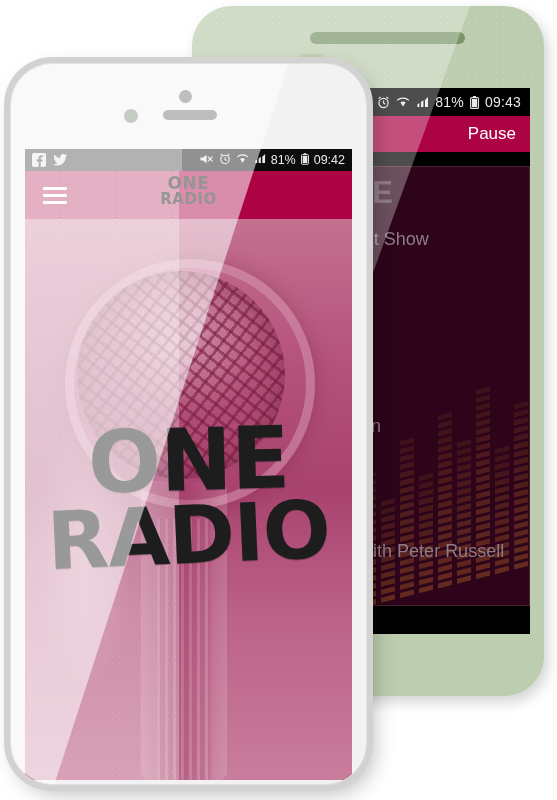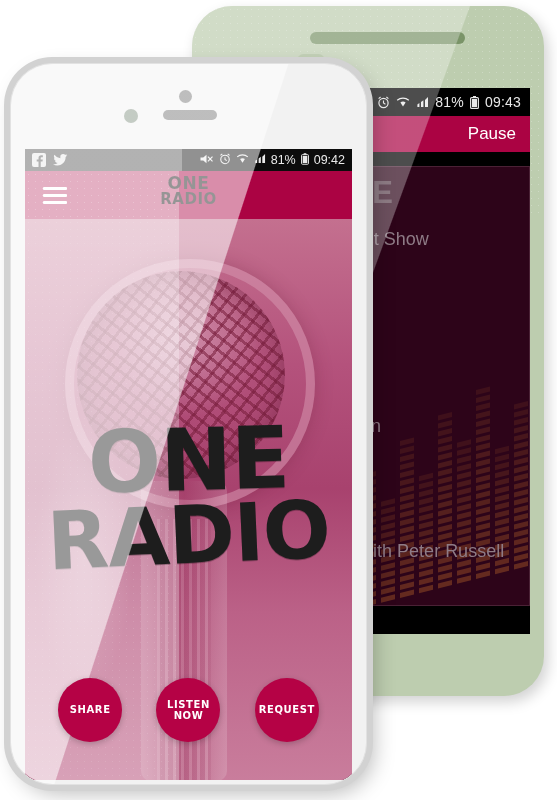--- a/index.html
+++ b/index.html
@@ -506,33 +506,19 @@
         <div class="mic-stem"></div>
         <div class="mic-stem2"></div>
         <div class="hero-sheen"></div>
         <div class="hero-dots"></div>
 
         <div class="big-logo">
           <span class="b1">ONE</span>
           <span class="b2">RADIO</span>
         </div>
 
-        <div class="hero-btns">
-          <div class="cbtn">
-            <span>SHARE</span>
-          </div>
-          <div class="cbtn">
-            <span>
-              <span>LISTEN</span><br>
-              <span>NOW</span>
-            </span>
-          </div>
-          <div class="cbtn">
-            <span>REQUEST</span>
-          </div>
-        </div>
       </div>
     </div>
 
     <div class="wp-sheen"></div>
   </div>
 
 </div>
 
 </body></html>

